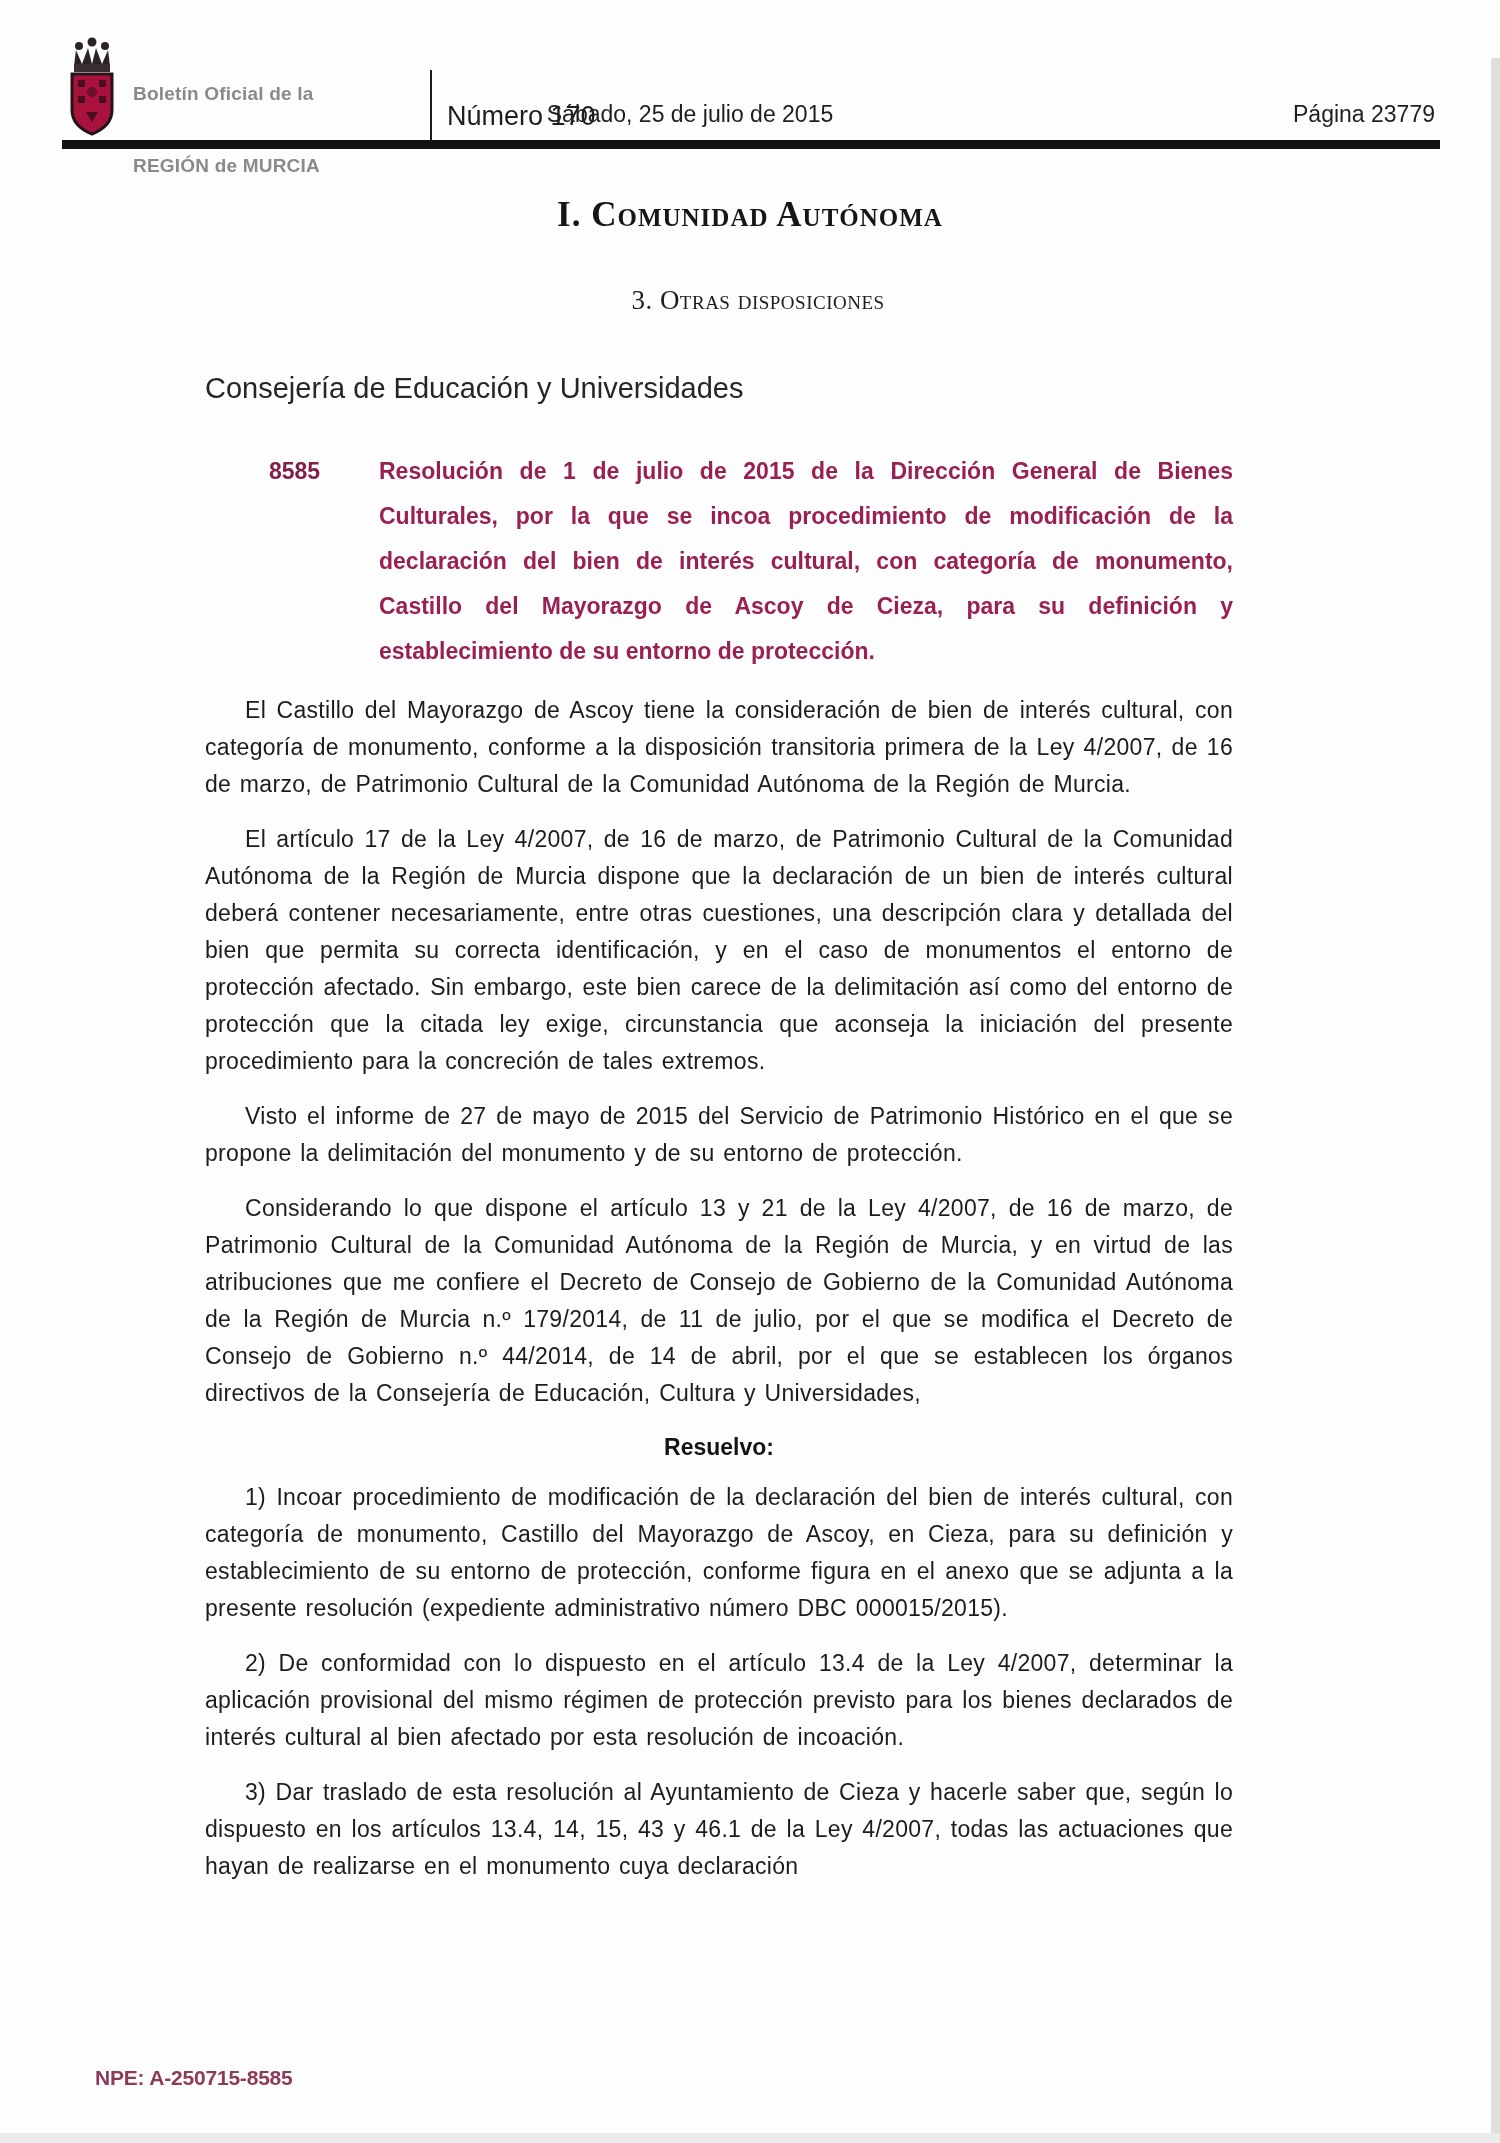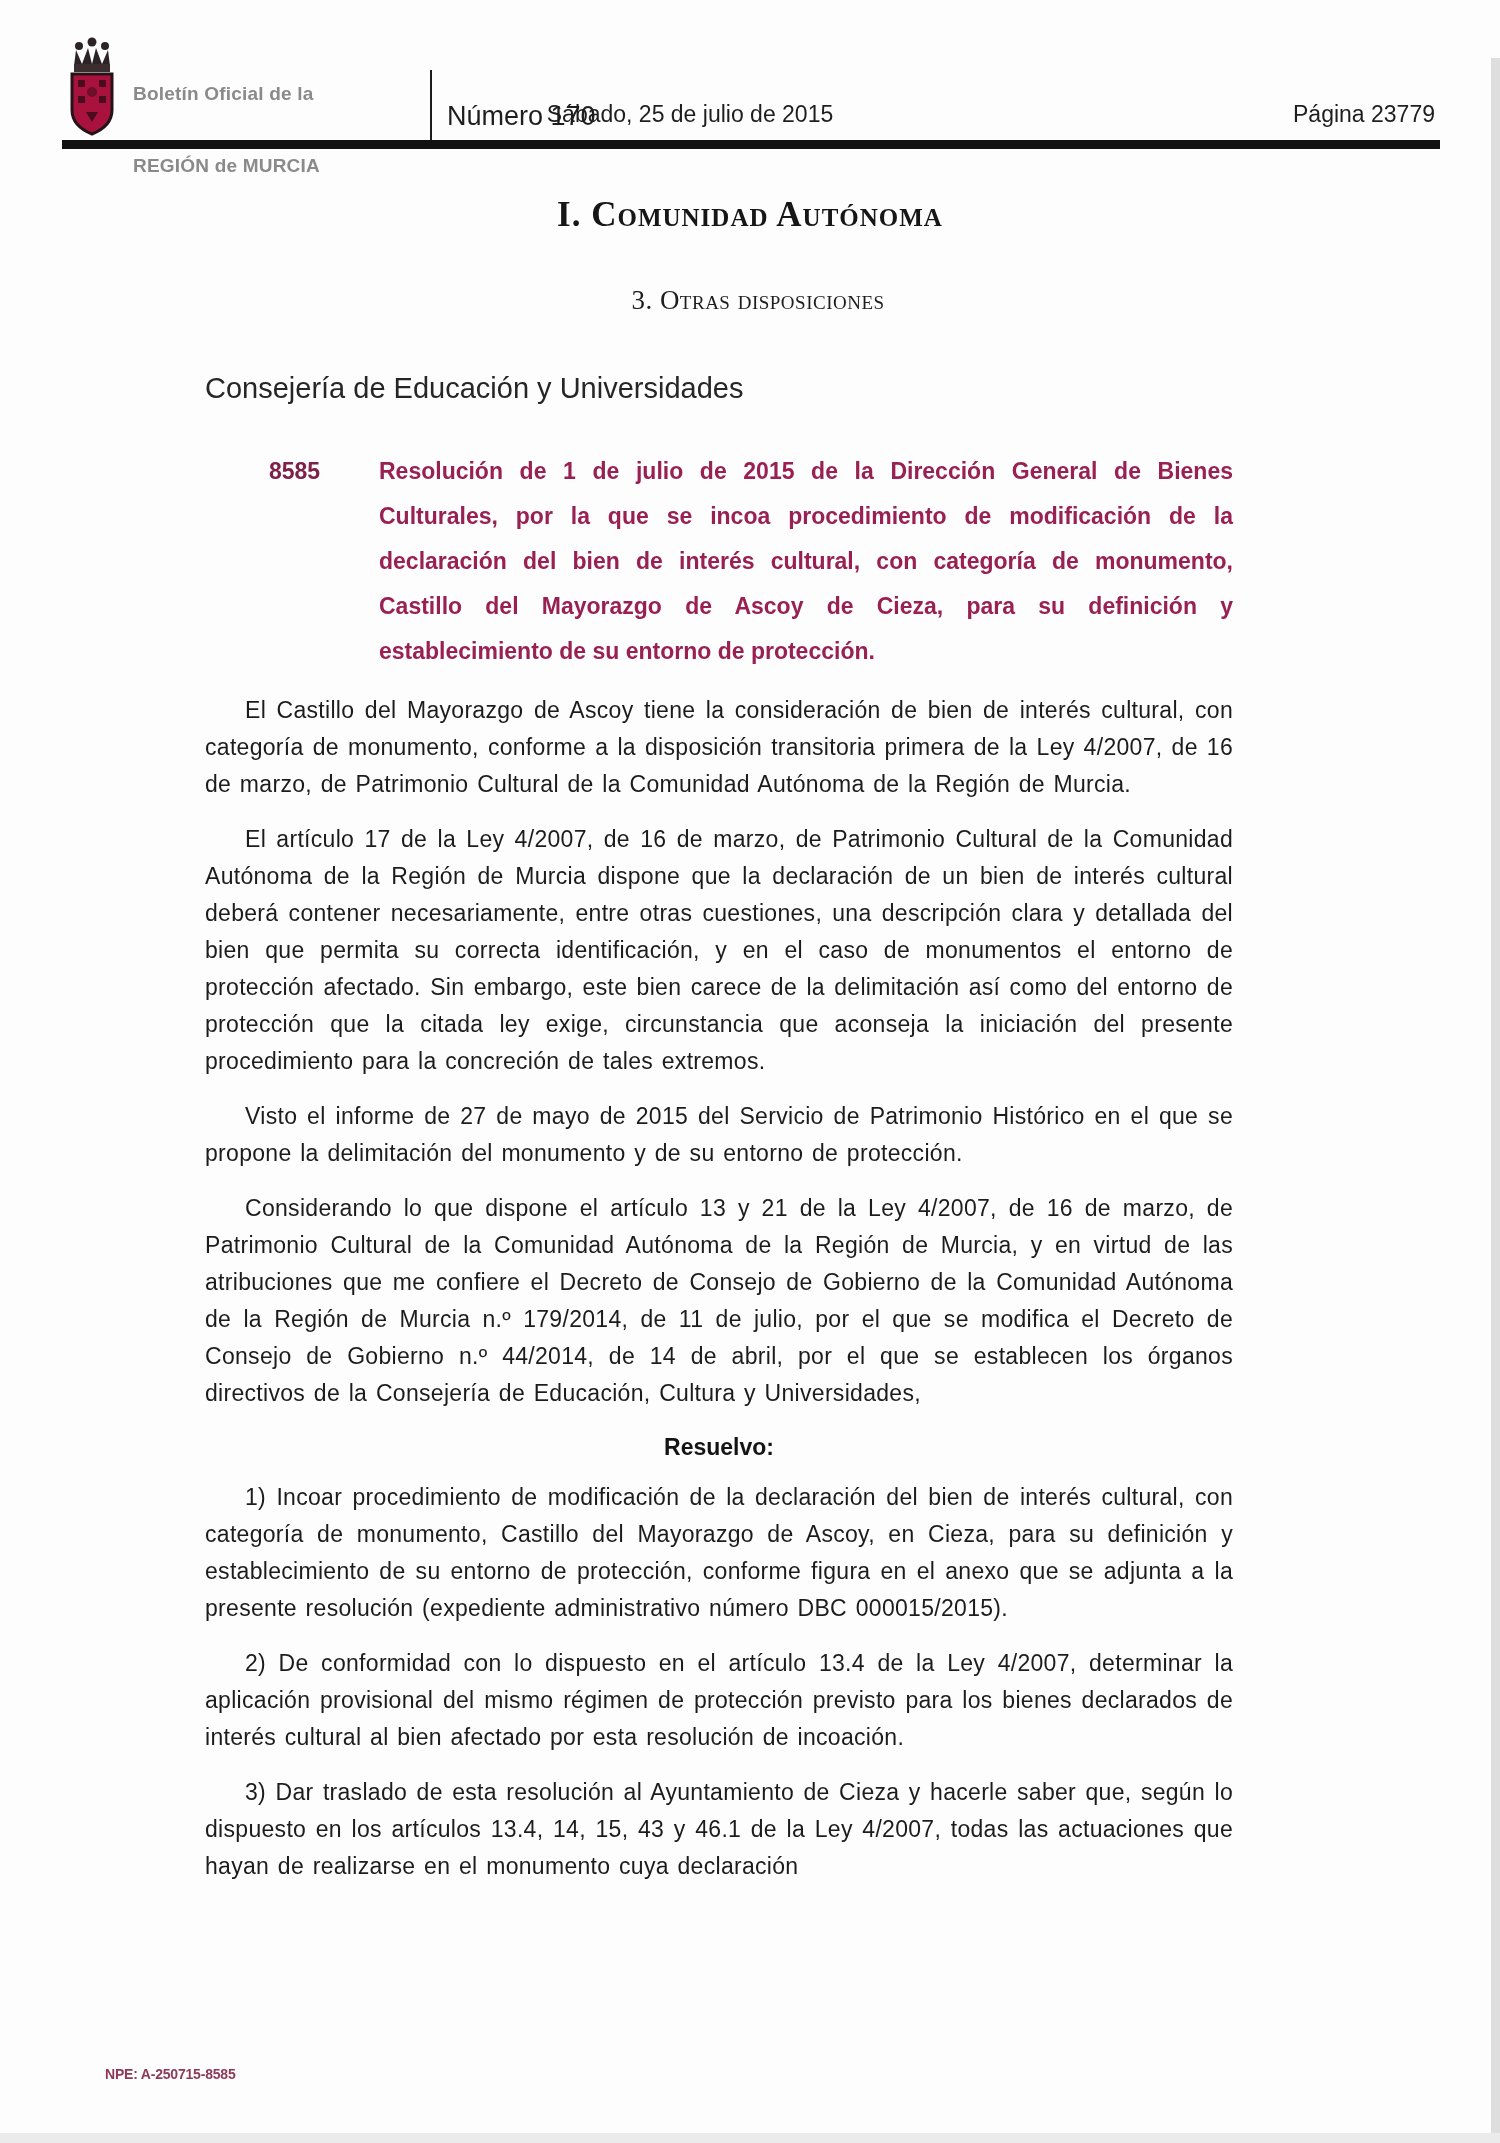--- a/index.html
+++ b/index.html
@@ -96,23 +96,23 @@
     margin: 22px 0 4px 0;
     text-align: center;
     font-weight: 700;
     font-size: 23px;
     color: #141414;
   }
 
   
   .npe {
     position: absolute;
-    left: 105px;
+    left: 95px;
     top: 2066px;
-    font-size: 14px;
+    font-size: 21px;
     font-weight: 700;
     letter-spacing: -0.2px;
     color: #8d3a58;
   }
 
   
   .edge-right  { position: absolute; right: 0; top: 58px; bottom: 0; width: 9px; background: #dedede; }
   .edge-bottom { position: absolute; left: 0; bottom: 0; width: 100%; height: 10px; background: #ebebeb; }
 </style>
 </head>

